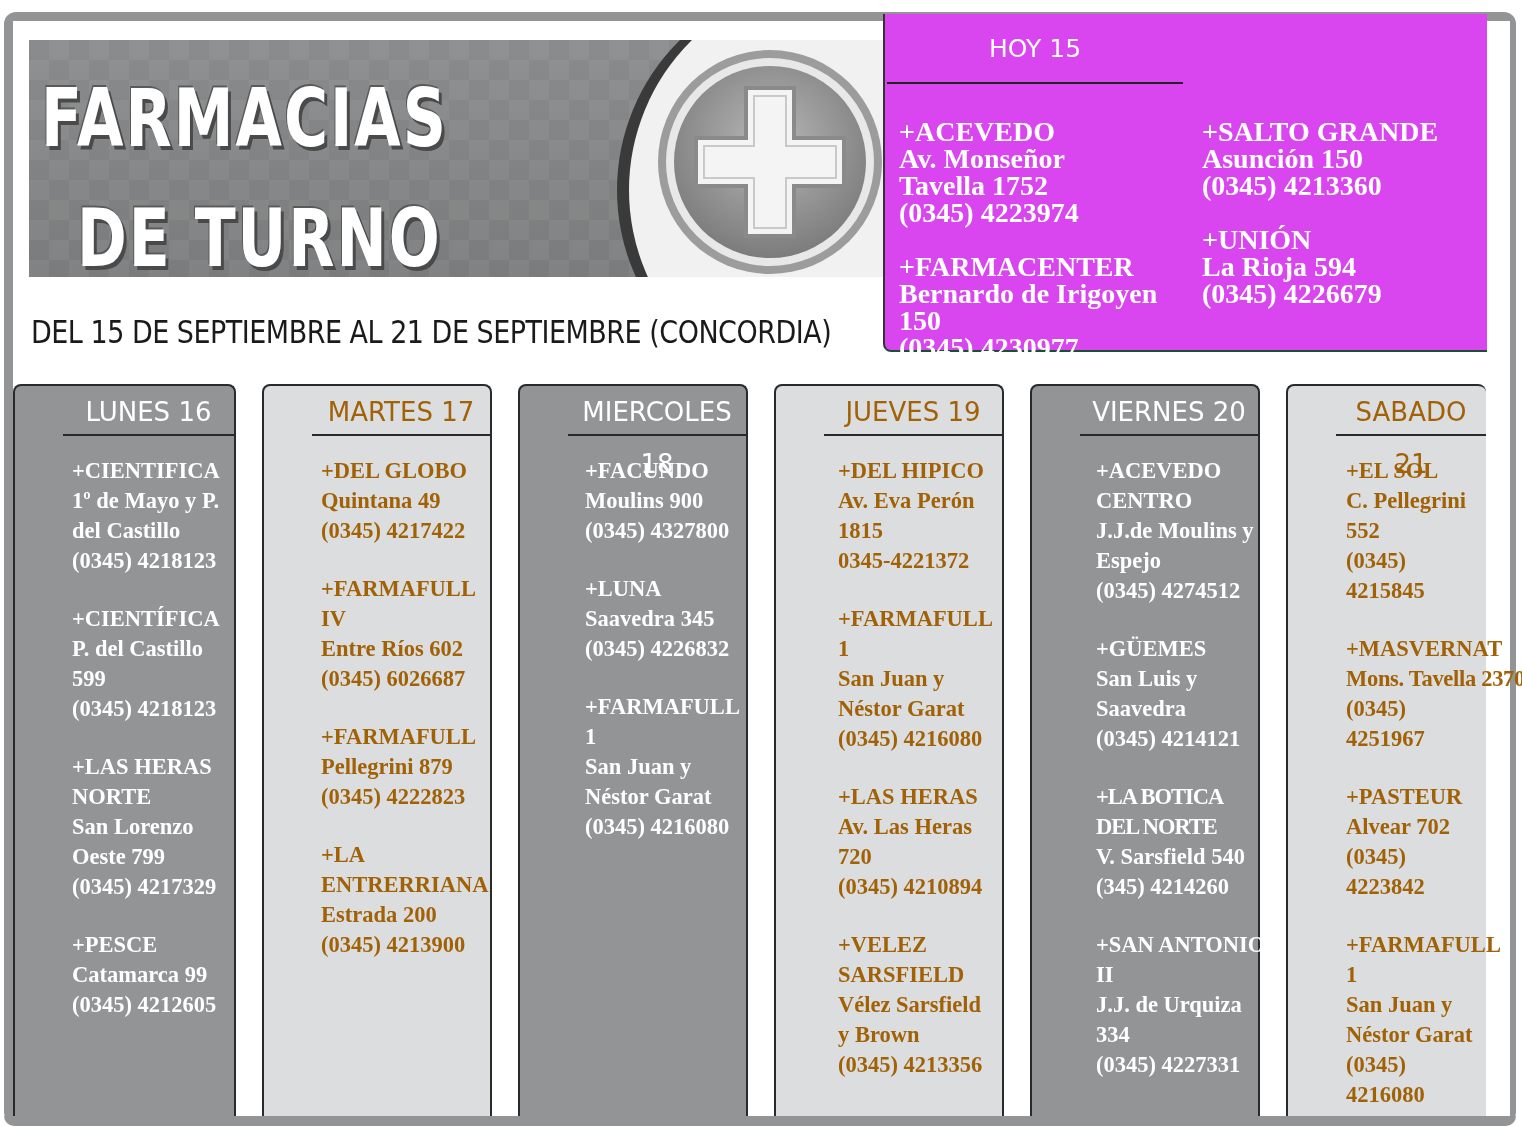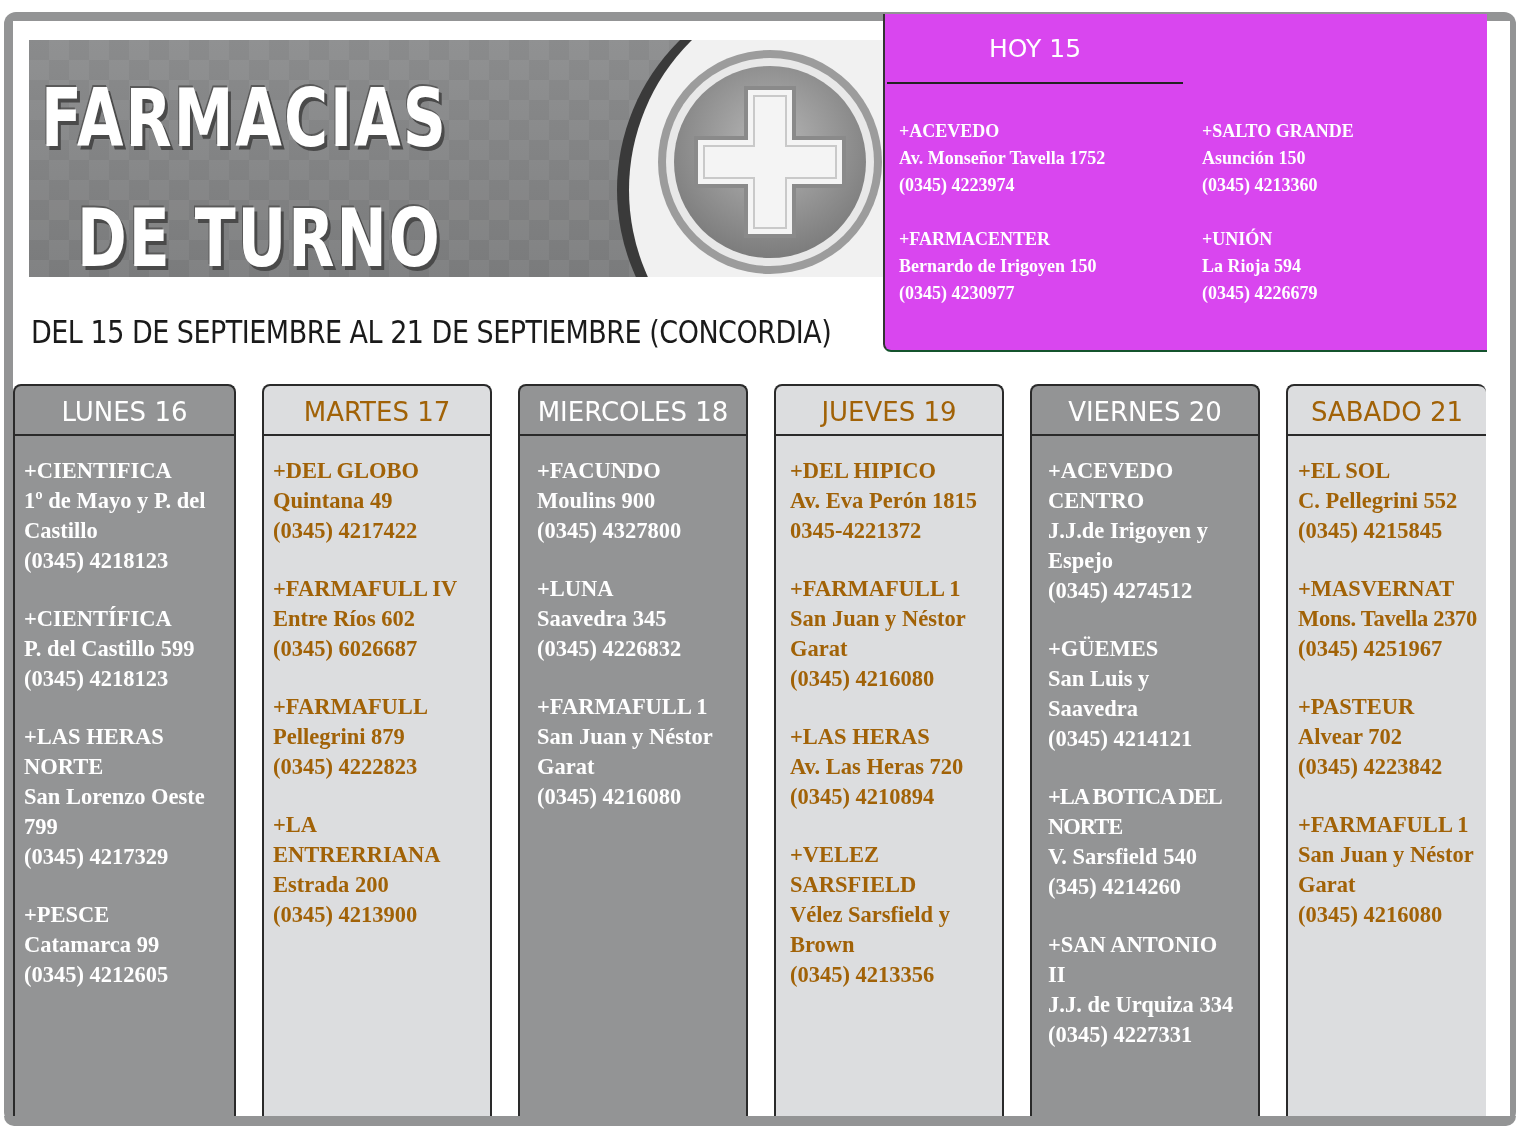--- a/index.html
+++ b/index.html
@@ -52,27 +52,27 @@
   .today {
     position: absolute; left: 883px; top: 14px; width: 602px; height: 336px;
     background: #d946ef; border-bottom-left-radius: 8px;
     border-left: 2px solid #333; border-bottom: 2px solid #14532d;
   }
   .today-title {
     position: absolute; left: 0; top: 20px; width: 300px; text-align: center;
     color: #fff; font-family: "DejaVu Sans", sans-serif; font-size: 25px;
   }
   .today-rule { position: absolute; left: 2px; top: 68px; width: 296px; height: 2px; background: #222; }
-  .today-col { position: absolute; top: 104px; color: #fff; font-weight: bold; font-size: 18px; line-height: 27px; }
+  .today-col { position: absolute; top: 104px; color: #fff; font-weight: bold; font-size: 28px; line-height: 27px; }
   .today-col.c1 { left: 14px; width: 300px; }
   .today-col.c2 { left: 317px; width: 280px; }
   
   .day {
     position: absolute; top: 384px; height: 734px; border: 2px solid #2a2a2a; border-bottom: none;
-    border-radius: 8px 8px 0 0; box-sizing: border-box;
+    border-radius: 8px 8px 0 0; box-sizing: border-box; padding-left: 48px;
   }
   .day.dark { background: #939495; color: #ffffff; }
   .day.light { background: #dcdddf; color: #a16207; }
   .day-head {
     height: 48px; border-bottom: 2px solid #2a2a2a; text-align: center;
     font-family: "DejaVu Sans", sans-serif; font-size: 26px; line-height: 52px;
   }
   .day-body { padding: 20px 8px 0 9px; font-weight: bold; font-size: 22.5px; line-height: 30px; }
   .entry { margin-bottom: 28px; }
   .entry div { white-space: normal; }
@@ -235,21 +235,21 @@
         <div>(0345) 4213356</div>
       </div>
   </div>
 </div>
 
 <div class="day dark" style="left:1030px; width:230px;">
   <div class="day-head">VIERNES 20</div>
   <div class="day-body" style="padding-left:16px; padding-right:4px">
     <div class="entry">
         <div style="width:140px">+ACEVEDO CENTRO</div>
-        <div style="width:180px">J.J.de Irigoyen y Espejo</div>
+        <div style="width:180px">J.J.de Moulins y Espejo</div>
         <div>(0345) 4274512</div>
       </div>
     <div class="entry">
         <div>+GÜEMES</div>
         <div style="width:120px">San Luis y Saavedra</div>
         <div>(0345) 4214121</div>
       </div>
     <div class="entry">
         <div style="letter-spacing:-1px">+LA BOTICA DEL NORTE</div>
         <div>V. Sarsfield 540</div>

